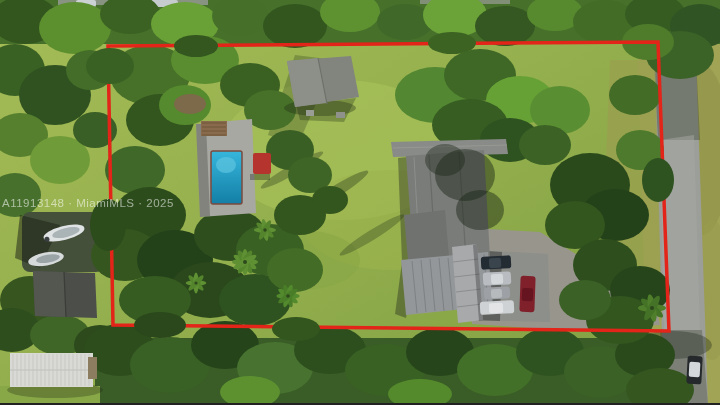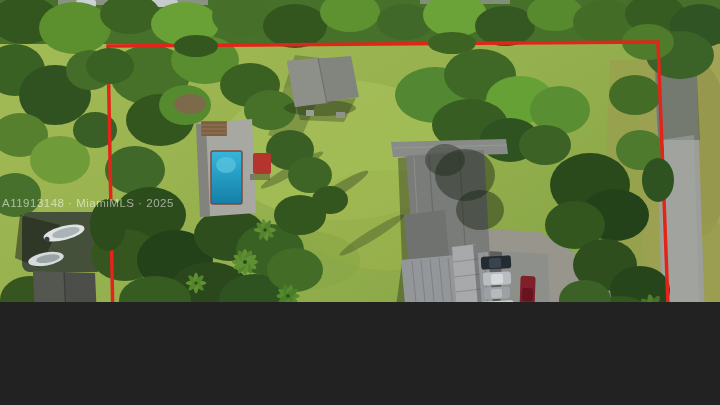--- a/index.html
+++ b/index.html
@@ -1,16 +1,16 @@
 <!DOCTYPE html>
 <html><head>
 <meta charset="utf-8">
 <style>
   html,body{margin:0;padding:0;background:#222;}
-  .stage{position:relative;width:720px;height:302px;overflow:hidden;font-family:"Liberation Sans",sans-serif;}
+  .stage{position:relative;width:720px;height:403px;overflow:hidden;font-family:"Liberation Sans",sans-serif;}
   .stage svg{position:absolute;left:0;top:0;display:block;}
   .watermark{font-family:"Liberation Sans",sans-serif;}
 </style>
 </head>
 <body>
 
 <div class="stage">
 <svg width="720" height="405" viewBox="0 0 720 405">
   <defs>
     <linearGradient id="lawnG" x1="0" y1="0" x2="1" y2="1">

